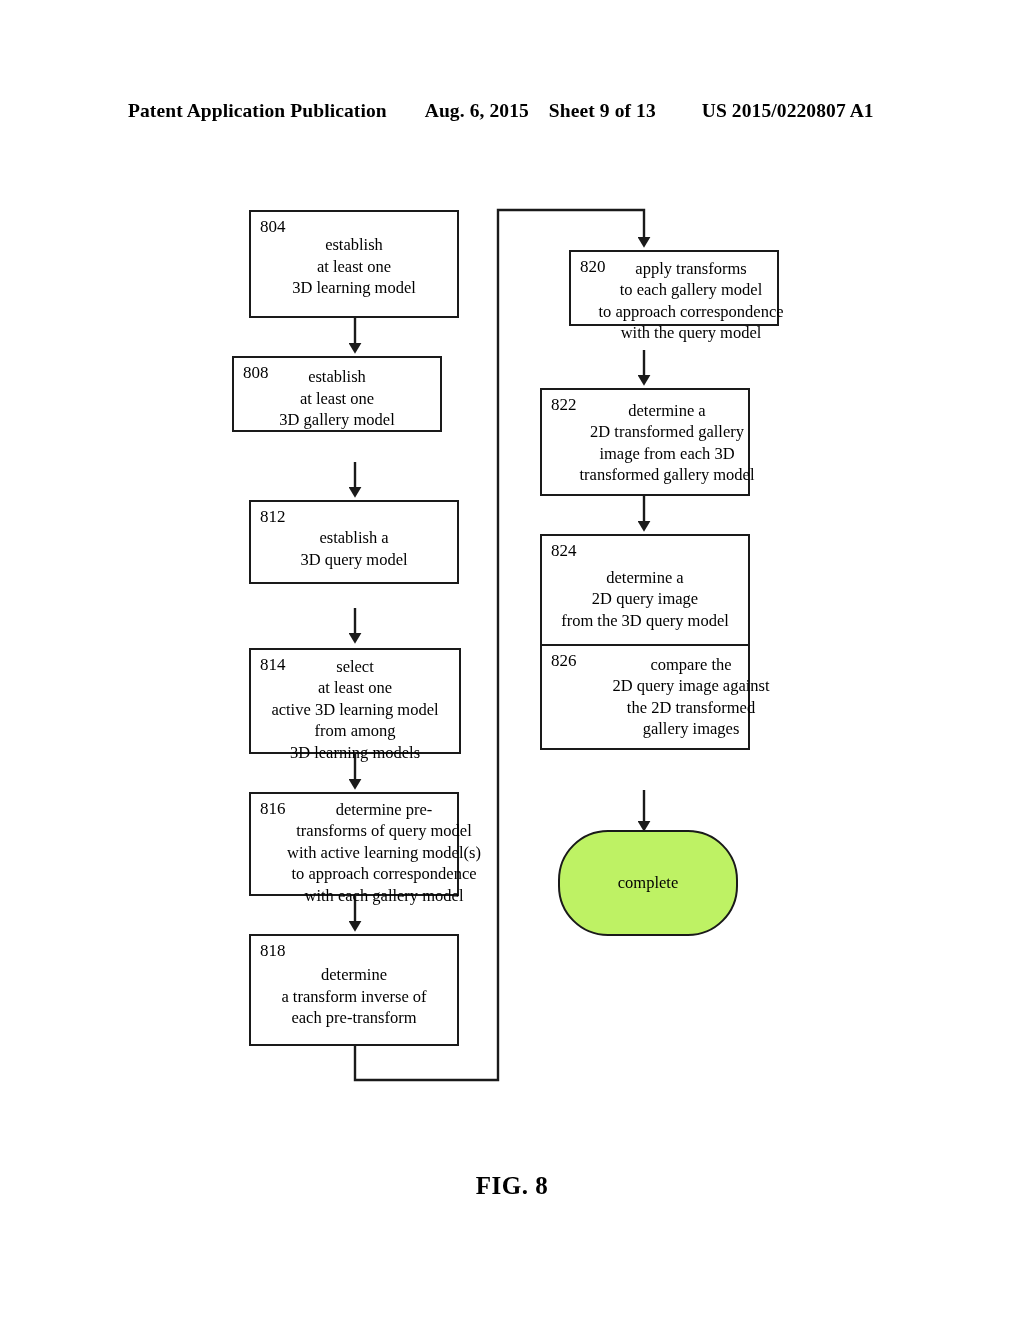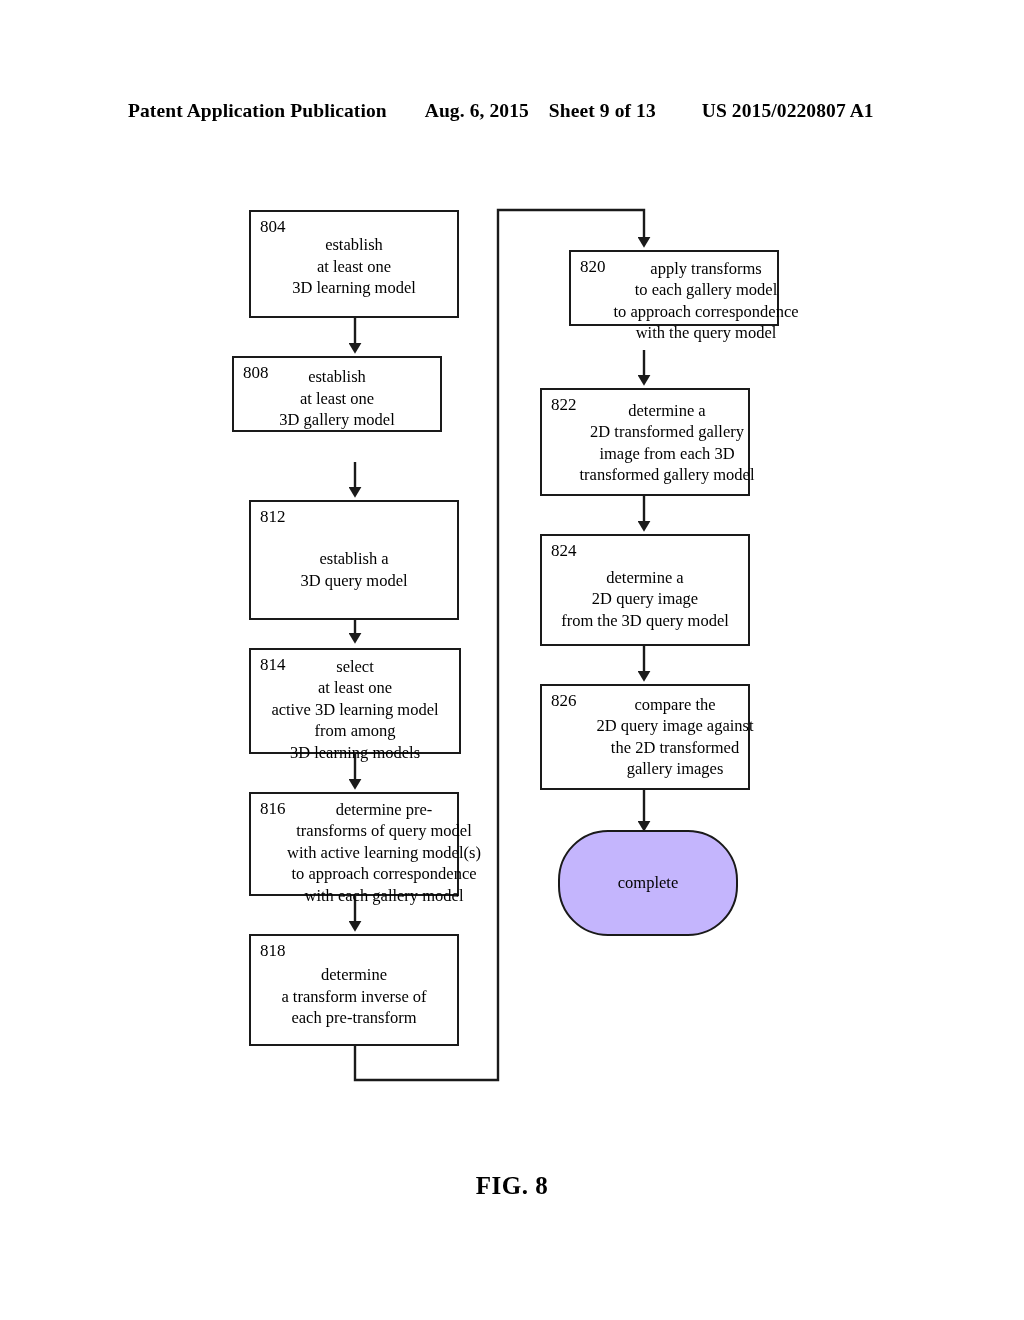--- a/index.html
+++ b/index.html
@@ -86,21 +86,21 @@
 
   
   .txt-mid  { top: 50%; transform: translateY(-50%); }
   
   .txt-inline { top: 5px; }
 
   
   .terminal {
     position: absolute;
     box-sizing: border-box;
-    background: #c4b5fd;
+    background: #bef264;
     border: 2.5px solid #1a1a1a;
     border-radius: 50px / 50px;
     z-index: 2;
     display: flex;
     align-items: center;
     justify-content: center;
     font-size: 16.5px;
   }
 
   
@@ -168,21 +168,21 @@
 
   <div class="node" style="left:232px; top:356px; width:210px; height:76px;">
     <div class="node-inner">
       <span class="node-ref">808</span>
       <span class="node-text txt-mid" style="top:56%;">establish
 at least one
 3D gallery model</span>
     </div>
   </div>
 
-  <div class="node" style="left:249px; top:500px; width:210px; height:120px;">
+  <div class="node" style="left:249px; top:500px; width:210px; height:84px;">
     <div class="node-inner">
       <span class="node-ref">812</span>
       <span class="node-text txt-mid" style="top:58%;">establish a
 3D query model</span>
     </div>
   </div>
 
   <div class="node" style="left:249px; top:648px; width:212px; height:106px;">
     <div class="node-inner">
       <span class="node-ref">814</span>
@@ -210,21 +210,21 @@
       <span class="node-ref">818</span>
       <span class="node-text txt-mid" style="top:56%;">determine
 a transform inverse of
 each pre-transform</span>
     </div>
   </div>
 
   <div class="node" style="left:569px; top:250px; width:210px; height:76px;">
     <div class="node-inner">
       <span class="node-ref">820</span>
-      <span class="node-text txt-inline" style="top:6px; padding-left:32px;">apply transforms
+      <span class="node-text txt-inline" style="top:6px; padding-left:17px;">apply transforms
 to each gallery model
 to approach correspondence
 with the query model</span>
     </div>
   </div>
 
   <div class="node" style="left:540px; top:388px; width:210px; height:108px;">
     <div class="node-inner">
       <span class="node-ref">822</span>
       <span class="node-text txt-inline" style="top:10px; padding-left:22px;">determine a
@@ -236,24 +236,24 @@
 
   <div class="node" style="left:540px; top:534px; width:210px; height:112px;">
     <div class="node-inner">
       <span class="node-ref">824</span>
       <span class="node-text txt-mid" style="top:58%;">determine a
 2D query image
 from the 3D query model</span>
     </div>
   </div>
 
-  <div class="node" style="left:540px; top:684px; width:210px; height:106px;">
+  <div class="node" style="left:540px; top:644px; width:210px; height:106px;">
     <div class="node-inner">
       <span class="node-ref">826</span>
-      <span class="node-text txt-inline" style="top:8px; padding-left:30px;">compare the
+      <span class="node-text txt-inline" style="top:8px; padding-left:46px;">compare the
 2D query image against
 the 2D transformed
 gallery images</span>
     </div>
   </div>
 
   <div class="terminal" style="left:558px; top:830px; width:180px; height:106px;">
     <span>complete</span>
   </div>
 

